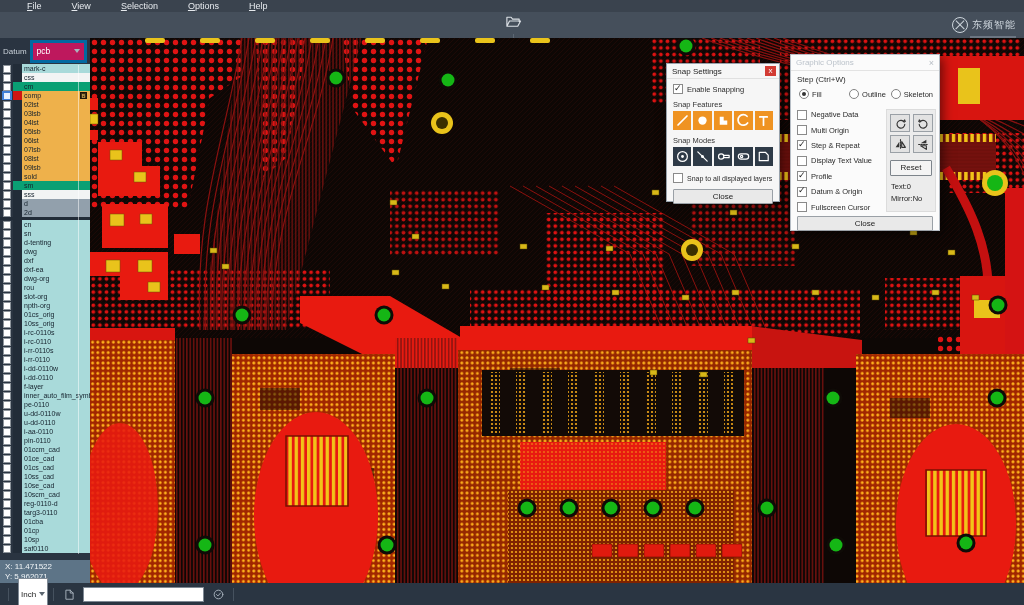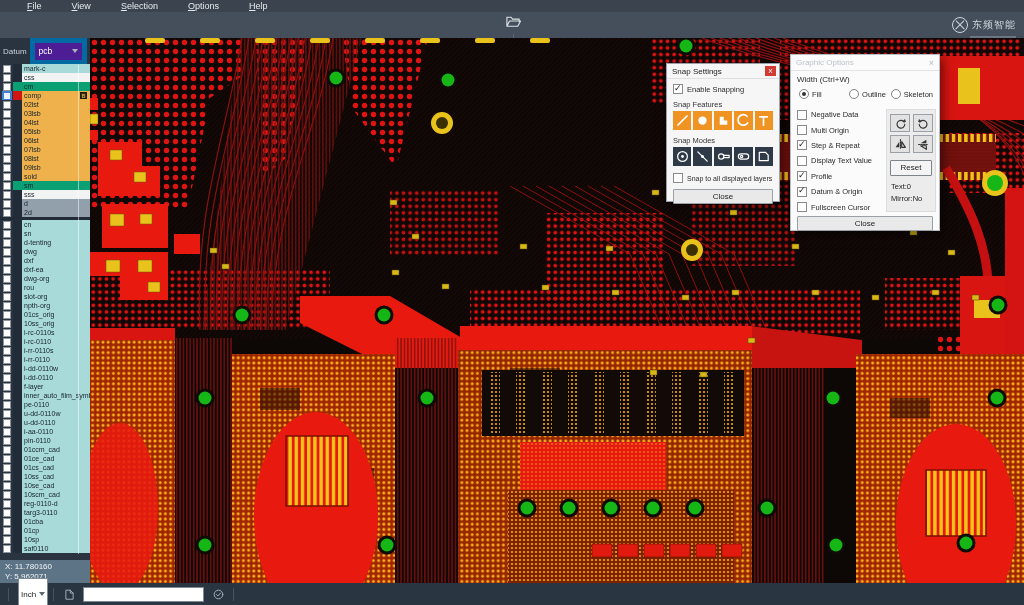--- a/index.html
+++ b/index.html
@@ -20,21 +20,21 @@
   #brand{position:absolute;right:8px;top:2px;height:22px;display:flex;align-items:center;color:#cdd5dc;}
   #brand .ring{width:14px;height:14px;border:1.6px solid #cdd5dc;border-radius:50%;margin-right:4px;position:relative;}
   #brand .ring:before{content:"";position:absolute;left:50%;top:1px;bottom:1px;width:1.4px;background:#cdd5dc;transform:translateX(-50%) rotate(45deg);}
   #brand .ring:after{content:"";position:absolute;top:50%;left:1px;right:1px;height:1.4px;background:#cdd5dc;transform:translateY(-50%) rotate(45deg);}
   #brand .bname{font-size:10px;letter-spacing:1px;}
   #brand .bsub{position:absolute;right:0;bottom:-2px;width:46px;height:2px;background:#6b7682;}
   
   #sidebar{position:absolute;left:0;top:38px;width:90px;height:545px;background:#2a3441;}
   #step-row{height:26px;display:flex;align-items:center;padding-left:3px;box-sizing:border-box;}
   #step-label{color:#c9d1d9;font-size:8px;margin-right:3px;}
-  #step-select{flex:1;margin-right:3px;height:17px;background:#4c1d95;border:5px solid #0369a1;
+  #step-select{flex:1;margin-right:3px;height:17px;background:#be185d;border:3px solid #0369a1;
                color:#fff;font-size:8.5px;display:flex;align-items:center;padding:0 4px;justify-content:space-between;}
   .chev{width:0;height:0;border-left:3.5px solid transparent;border-right:3.5px solid transparent;border-top:4px solid #aab4bd;}
   #layer-list{position:absolute;top:26px;left:0;right:0;}
   .lrow{height:9px;display:flex;align-items:stretch;box-shadow:inset 0 -1px rgba(0,0,0,.22);position:relative;}
   .lrow .cbc{width:13px;display:flex;align-items:center;justify-content:center;background:#2a3441;flex:0 0 auto;}
   .lrow .cb{width:6px;height:6px;background:#fff;border:1px solid #8d949b;}
   .lrow .cb.sel{border:1px solid #3f7fd6;box-shadow:0 0 0 1px #3f7fd6;background:#e8f1fd;}
   .lrow .sw{width:9px;background:#222c38;flex:0 0 auto;}
   .lrow .nm{flex:1;font-size:7px;line-height:9px;color:#15222d;padding-left:2px;white-space:nowrap;overflow:visible;}
   .lrow .rowicon{position:absolute;right:3px;top:1px;width:7px;height:7px;background:#3c2f10;color:#e8c36a;
@@ -628,21 +628,21 @@
         <div class="lrow">
           <span class="cbc">
             <span class="cb"></span>
           </span>
           <span class="sw"></span>
           <span class="nm" style="background: rgb(169, 218, 218);">saf0110</span>
         </div>
       </div>
     <div id="gutterline"></div>
     <div id="xy-box">
-      <div>X: 11.780160</div>
+      <div>X: 11.471522</div>
       <div>Y: 5.962071</div>
     </div>
   </div>
 
   <div id="canvas">
     <svg id="pcb" width="934" height="545" viewBox="0 0 934 545">
       <defs>
         <pattern id="pD9" width="9" height="9" patternUnits="userSpaceOnUse">
             <circle cx="4.5" cy="4.5" r="2.7" fill="#e01313"></circle>
           </pattern>
@@ -982,21 +982,21 @@
       <span style="font-size:7px;">Snap to all displayed layers</span>
     </div>
     <div class="btn" id="snap-close">Close</div>
   </div>
 
   <div id="graphic-dialog" class="dialog">
     <div class="gd-title">
       <span>Graphic Options</span>
       <span class="gd-x">×</span>
     </div>
-    <div id="gd-width">Width (Ctrl+W)</div>
+    <div id="gd-width">Step (Ctrl+W)</div>
     <div id="gd-radios">
         <span class="rd-item" style="width: 54px;">
           <span class="rd on"></span>
           <span>Fill</span>
         </span>
         <span class="rd-item" style="width: 45px;">
           <span class="rd"></span>
           <span>Outline</span>
         </span>
         <span class="rd-item" style="width: auto;">

